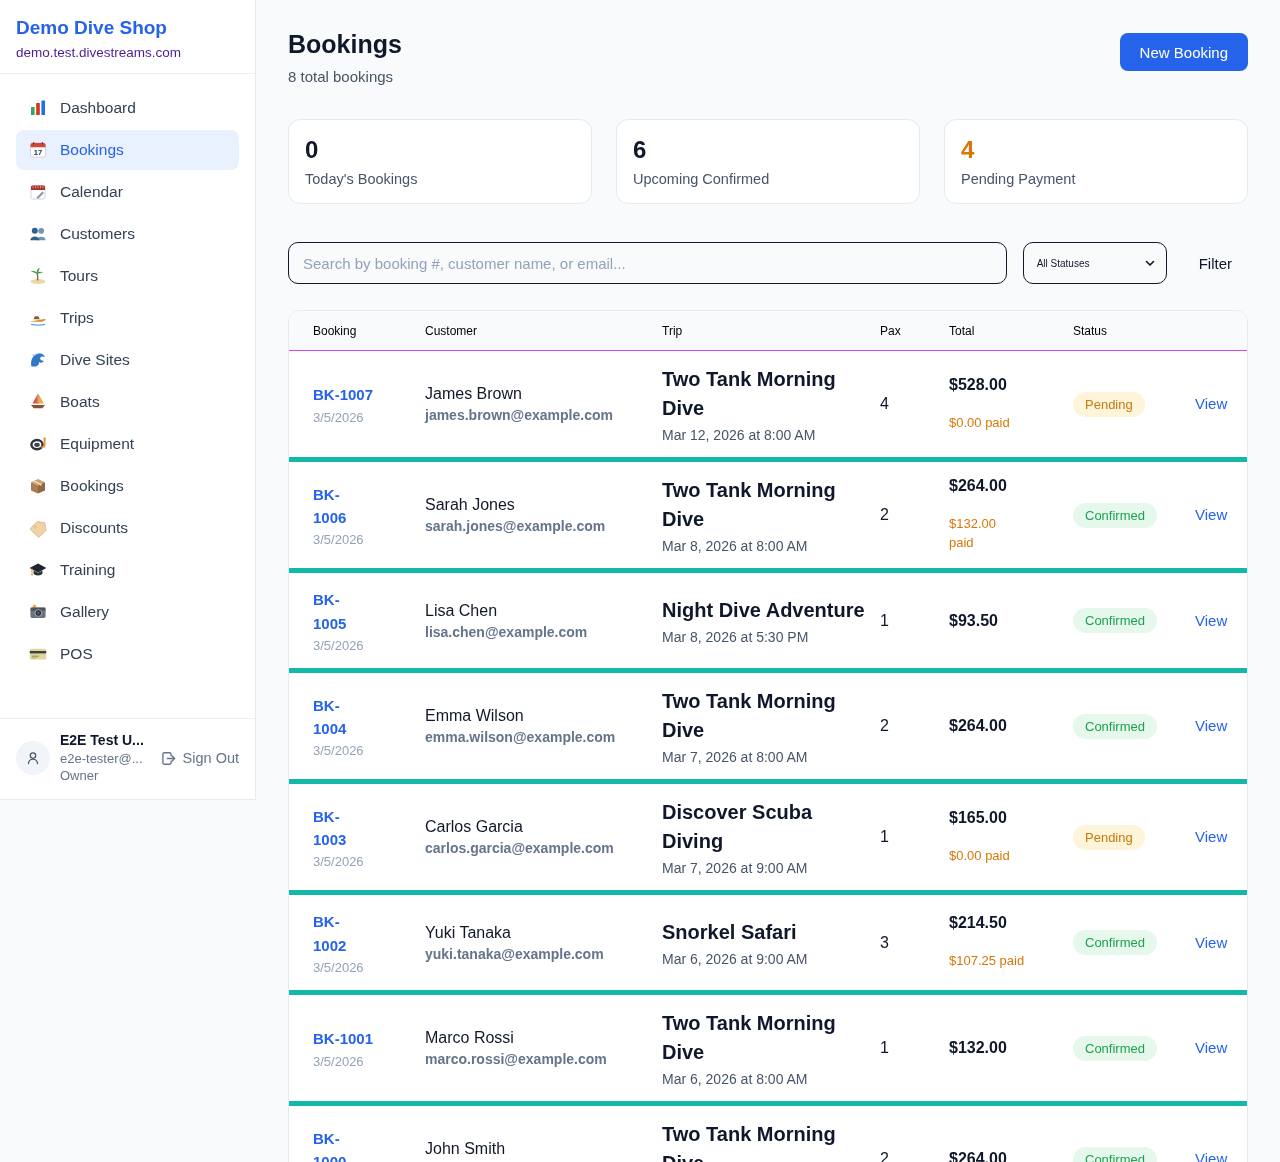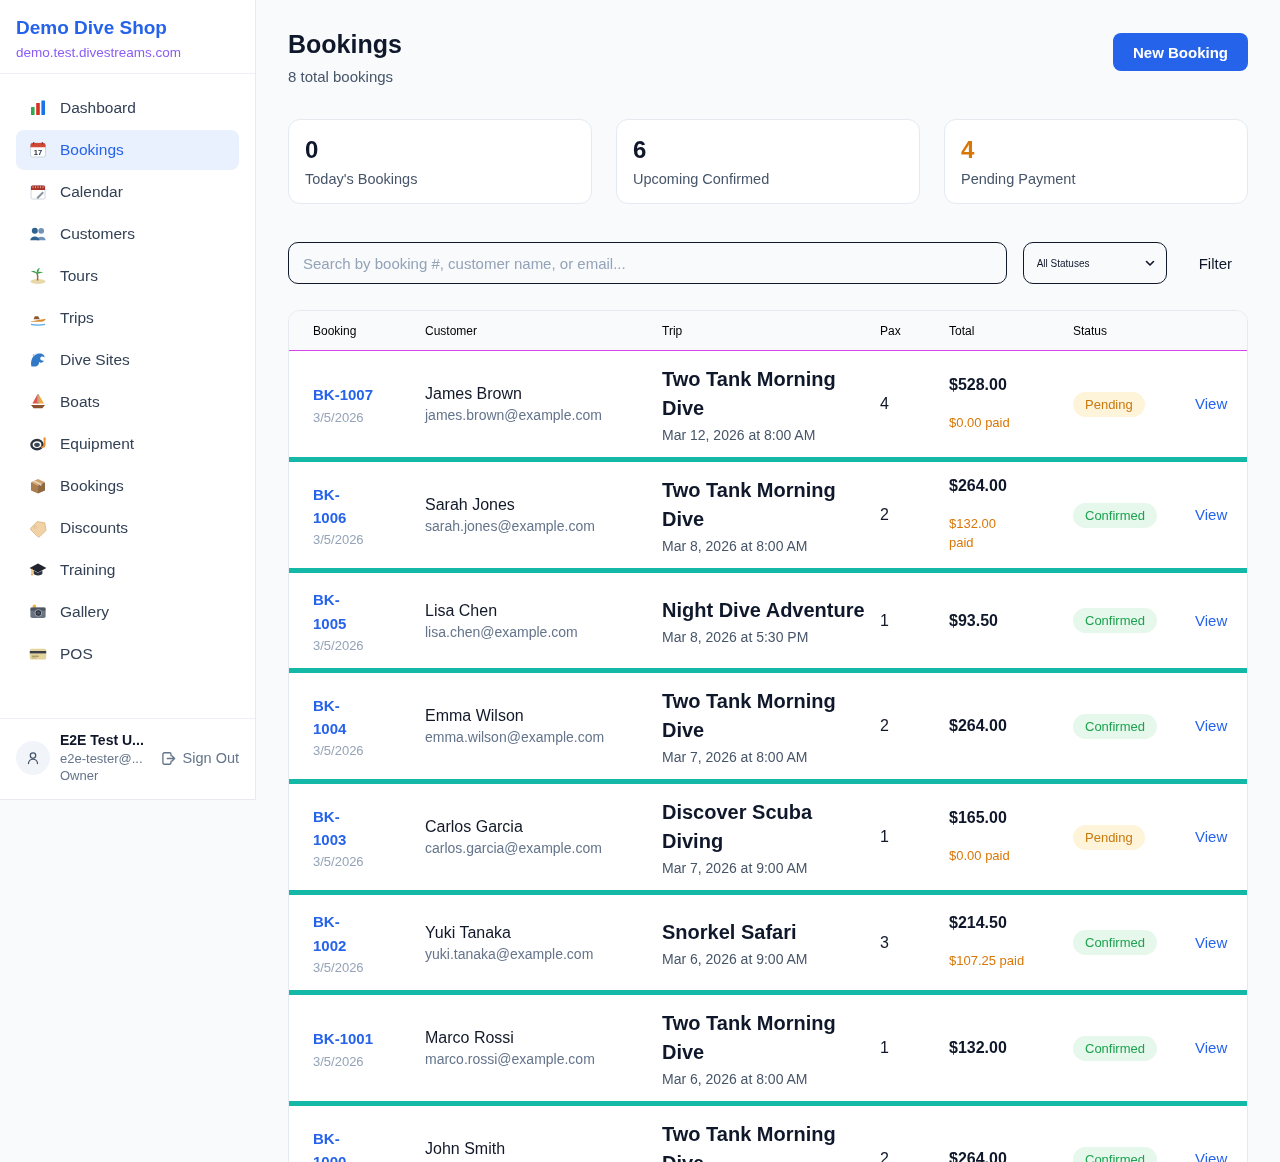--- a/index.html
+++ b/index.html
@@ -15,21 +15,21 @@
   .sidebar {
     position:absolute; left:0; top:0;
     width:256px; height:800px;
     background:#fff;
     border-right:1px solid #e7ebf0;
     border-bottom:1px solid #e7ebf0;
     display:flex; flex-direction:column;
   }
   .brand { padding:17px 16px 13px; border-bottom:1px solid #edf0f4; }
   .brand-name { font-size:19px; font-weight:700; color:#2563eb; }
-  .brand-domain { font-size:13.5px; color:#8b5cf6; margin-top:6px; }
+  .brand-domain { font-size:13.5px; color:#4c1d95; margin-top:6px; }
   .nav { flex:1; padding:14px 16px 0; }
   .nav-item {
     display:flex; align-items:center; gap:12px;
     padding:10px 12px; border-radius:8px; margin-bottom:2px;
     font-size:15.5px; color:#334155; cursor:pointer;
   }
   .nav-item.active { background:#eaf1fe; color:#2563eb; font-weight:500; }
   .nav-icon { width:20px; height:20px; display:inline-flex; flex:0 0 20px; }
   .nav-icon svg { width:20px; height:20px; }
   .side-footer {
@@ -50,21 +50,21 @@
     background:none; border:none; font-family:inherit;
     font-size:14.5px; color:#64748b; cursor:pointer; white-space:nowrap;
   }
   
   .main { margin-left:256px; padding:30px 32px 32px; width:1024px; }
   .page-head { display:flex; justify-content:space-between; align-items:flex-start; }
   .page-title { font-size:25px; font-weight:700; color:#0f172a; }
   .page-subtitle { font-size:15px; color:#475569; margin-top:9px; }
   .btn-primary {
     background:#2563eb; color:#fff; border:none; border-radius:8px;
-    font-family:inherit; font-size:15px; font-weight:700;
+    font-family:inherit; font-size:15px; font-weight:400;
     height:38px; padding:0 20px; cursor:pointer; margin-top:3px;
   }
   .stats { margin-top:34px; display:grid; grid-template-columns:repeat(3,1fr); gap:24px; }
   .stat-card {
     background:#fff; border:1px solid #e5eaf0; border-radius:12px; padding:16px;
   }
   .stat-value { font-size:24px; font-weight:700; color:#0f172a; }
   .stat-value.orange { color:#d97706; }
   .stat-label { font-size:14.5px; color:#475569; margin-top:7px; }
   .filter-row { margin-top:38px; display:flex; align-items:center; gap:16px; }
@@ -97,21 +97,21 @@
   }
   .t-head {
     height:40px; background:#f8fafc; border-bottom:1px solid #d946ef;
     font-size:12px; color:#000000;
   }
   .t-row { min-height:100px; padding-top:14px; padding-bottom:14px; border-bottom:5px solid #14b8a6; }
   .t-row:last-child { border-bottom:none; }
   .bk-id { font-size:15px; font-weight:600; color:#2563eb; text-decoration:none; white-space:pre-line; line-height:1.55; display:inline-block; }
   .bk-date { font-size:13px; color:#94a3b8; margin-top:3px; }
   .cust-name { font-size:16px; font-weight:500; color:#111827; }
-  .cust-email { font-size:14px; color:#64748b; margin-top:4px; }
+  .cust-email { font-size:14px; color:#64748b; margin-top:4px;font-weight:bold; }
   .trip-name { font-size:20px; font-weight:600; color:#0f172a; white-space:pre-line; line-height:1.45; }
   .trip-date { font-size:14px; color:#475569; margin-top:4px; }
   .pax-val { font-size:16px; color:#0f172a; }
   .total-amount { font-size:16px; font-weight:700; color:#0f172a; }
   .paid-amount { font-size:13px; color:#d97706; margin-top:20px; white-space:pre-line; line-height:1.45; }
   .badge {
     display:inline-block; font-size:13px; font-weight:500;
     padding:5px 12px; border-radius:999px;
   }
   .badge.pending { color:#c9790e; background:#fdf4da; }

